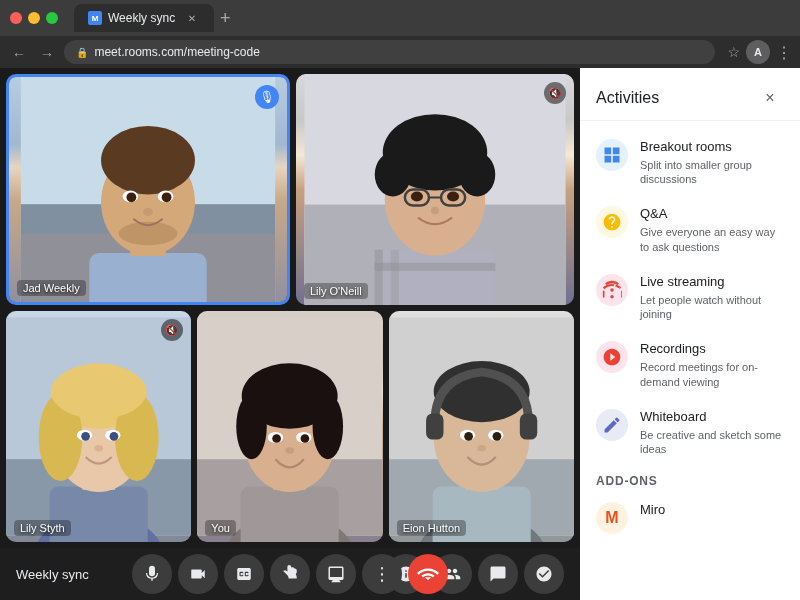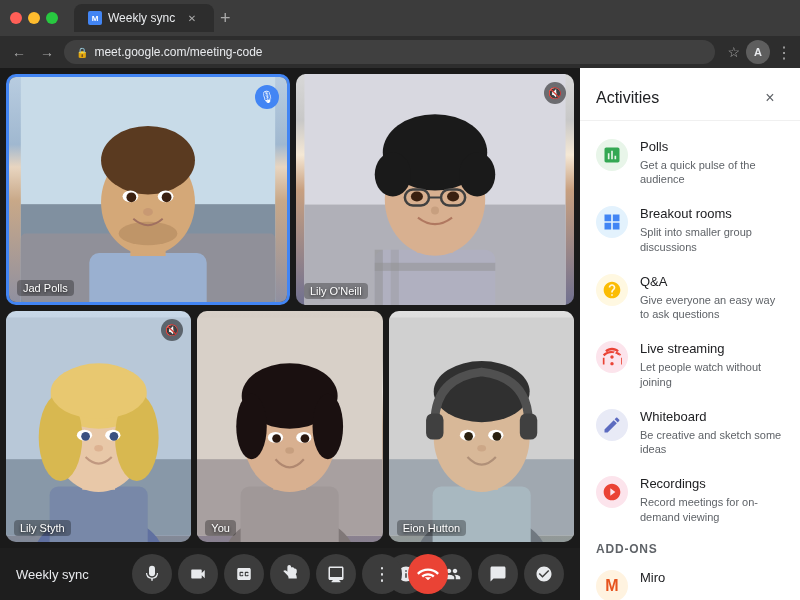--- a/index.html
+++ b/index.html
@@ -347,21 +347,21 @@
     </div>
     <span class="new-tab-btn">+</span>
   </div>
 </div>
 
 <div class="address-bar-row">
   <span class="nav-btn">←</span>
   <span class="nav-btn">→</span>
   <div class="address-bar">
     <span class="lock-icon">🔒</span>
-    <span class="address-text">meet.google.com/meeting-code</span>
+    <span class="address-text">meet.rooms.com/meeting-code</span>
   </div>
   <span class="star-icon">☆</span>
   <div class="profile-btn">A</div>
   <span class="menu-btn">⋮</span>
 </div>
 
 <div class="main-content">
 
   <div style="flex:1; display:flex; flex-direction:column;">
 
@@ -395,21 +395,21 @@
               <ellipse cx="148" cy="122" rx="8" ry="6" fill="white"></ellipse>
               <ellipse cx="113" cy="123" rx="5" ry="5" fill="#3a2010"></ellipse>
               <ellipse cx="149" cy="123" rx="5" ry="5" fill="#3a2010"></ellipse>
 
               <path d="M115 145 Q130 158 145 145" stroke="#a07060" stroke-width="2" fill="none"></path>
 
               <ellipse cx="130" cy="138" rx="5" ry="4" fill="#c09070" opacity="0.6"></ellipse>
             </svg>
           </div>
           <div class="speaker-badge">🎙</div>
-          <div class="name-label">Jad Polls</div>
+          <div class="name-label">Jad Weekly</div>
         </div>
 
         <div class="video-tile">
           <div class="person-image person-iatt">
             <svg width="100%" height="100%" viewBox="0 0 260 230" preserveAspectRatio="xMidYMid meet" style="position:absolute;top:0;left:0;">
               <rect width="260" height="230" fill="#d8d8e0"></rect>
               <rect y="130" width="260" height="100" fill="#b0b0b8"></rect>
 
               <ellipse cx="130" cy="260" rx="70" ry="50" fill="#505060"></ellipse>
               <rect x="70" y="175" width="120" height="80" rx="10" fill="#b0b0c0"></rect>
@@ -617,31 +617,20 @@
   </div>
 
   <div class="activities-panel">
     <div class="activities-header">
       <span class="activities-title">Activities</span>
       <div class="close-btn">×</div>
     </div>
 
     <div class="activities-list">
 
-      <div class="activity-item">
-        <div class="activity-icon icon-polls">
-          <svg width="20" height="20" viewBox="0 0 24 24" fill="#34a853">
-            <path d="M19 3H5c-1.1 0-2 .9-2 2v14c0 1.1.9 2 2 2h14c1.1 0 2-.9 2-2V5c0-1.1-.9-2-2-2zM9 17H7v-7h2v7zm4 0h-2V7h2v10zm4 0h-2v-4h2v4z"></path>
-          </svg>
-        </div>
-        <div class="activity-text">
-          <div class="activity-name">Polls</div>
-          <div class="activity-desc">Get a quick pulse of the audience</div>
-        </div>
-      </div>
 
       <div class="activity-item">
         <div class="activity-icon icon-breakout">
           <svg width="20" height="20" viewBox="0 0 24 24" fill="#4285f4">
             <path d="M3 3h8v8H3zm10 0h8v8h-8zM3 13h8v8H3zm10 0h8v8h-8z"></path>
           </svg>
         </div>
         <div class="activity-text">
           <div class="activity-name">Breakout rooms</div>
           <div class="activity-desc">Split into smaller group discussions</div>
@@ -666,40 +655,40 @@
             <path d="M1 9l2 2c2.88-2.88 6.79-4.08 10.54-3.58l1.96-1.96C10.5 3.61 4.73 5.07 1 9zm20 2l2-2c-1.64-1.64-3.55-2.77-5.59-3.37L15.5 7.54c1.51.44 2.95 1.21 4.21 2.47l1.29-1.01zM12 1C8.8 1 5.94 2.16 3.78 4.22l2 2C7.32 4.87 9.56 4 12 4s4.68.87 6.22 2.22l2-2C18.06 2.16 15.2 1 12 1zm0 9c-1.1 0-2 .9-2 2s.9 2 2 2 2-.9 2-2-.9-2-2-2zm-9 3H1v8h2V13zm20 0v8h2v-8h-2zM12 18c-1.1 0-2 .9-2 2s.9 2 2 2 2-.9 2-2-.9-2-2-2z"></path>
           </svg>
         </div>
         <div class="activity-text">
           <div class="activity-name">Live streaming</div>
           <div class="activity-desc">Let people watch without joining</div>
         </div>
       </div>
 
       <div class="activity-item">
+        <div class="activity-icon icon-recordings">
+          <svg width="20" height="20" viewBox="0 0 24 24" fill="#ea4335">
+            <path d="M12 2C6.48 2 2 6.48 2 12s4.48 10 10 10 10-4.48 10-10S17.52 2 12 2zm-2 14.5v-9l6 4.5-6 4.5z"></path>
+          </svg>
+        </div>
+        <div class="activity-text">
+          <div class="activity-name">Recordings</div>
+          <div class="activity-desc">Record meetings for on-demand viewing</div>
+        </div>
+      </div>
+
+      <div class="activity-item">
         <div class="activity-icon icon-whiteboard">
           <svg width="20" height="20" viewBox="0 0 24 24" fill="#5c6bc0">
             <path d="M3 17.25V21h3.75L17.81 9.94l-3.75-3.75L3 17.25zM20.71 7.04c.39-.39.39-1.02 0-1.41l-2.34-2.34c-.39-.39-1.02-.39-1.41 0l-1.83 1.83 3.75 3.75 1.83-1.83z"></path>
           </svg>
         </div>
         <div class="activity-text">
           <div class="activity-name">Whiteboard</div>
           <div class="activity-desc">Be creative and sketch some ideas</div>
-        </div>
-      </div>
-
-      <div class="activity-item">
-        <div class="activity-icon icon-recordings">
-          <svg width="20" height="20" viewBox="0 0 24 24" fill="#ea4335">
-            <path d="M12 2C6.48 2 2 6.48 2 12s4.48 10 10 10 10-4.48 10-10S17.52 2 12 2zm-2 14.5v-9l6 4.5-6 4.5z"></path>
-          </svg>
-        </div>
-        <div class="activity-text">
-          <div class="activity-name">Recordings</div>
-          <div class="activity-desc">Record meetings for on-demand viewing</div>
         </div>
       </div>
 
       <div class="section-header">
         <span>ADD-ONS</span>
       </div>
 
       <div class="activity-item">
         <div class="activity-icon icon-miro" style="font-size:16px; font-weight:bold; color:#e6531d; background:#fff3e0;">M</div>
         <div class="activity-text">

